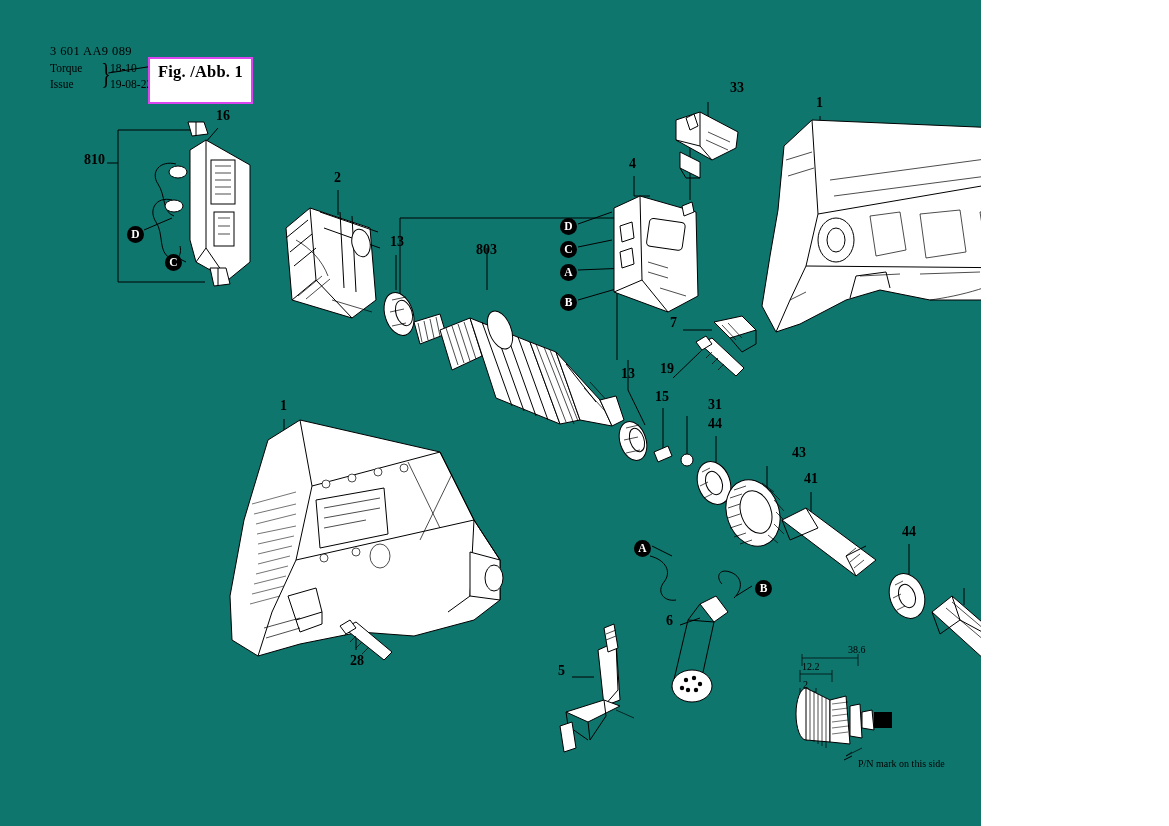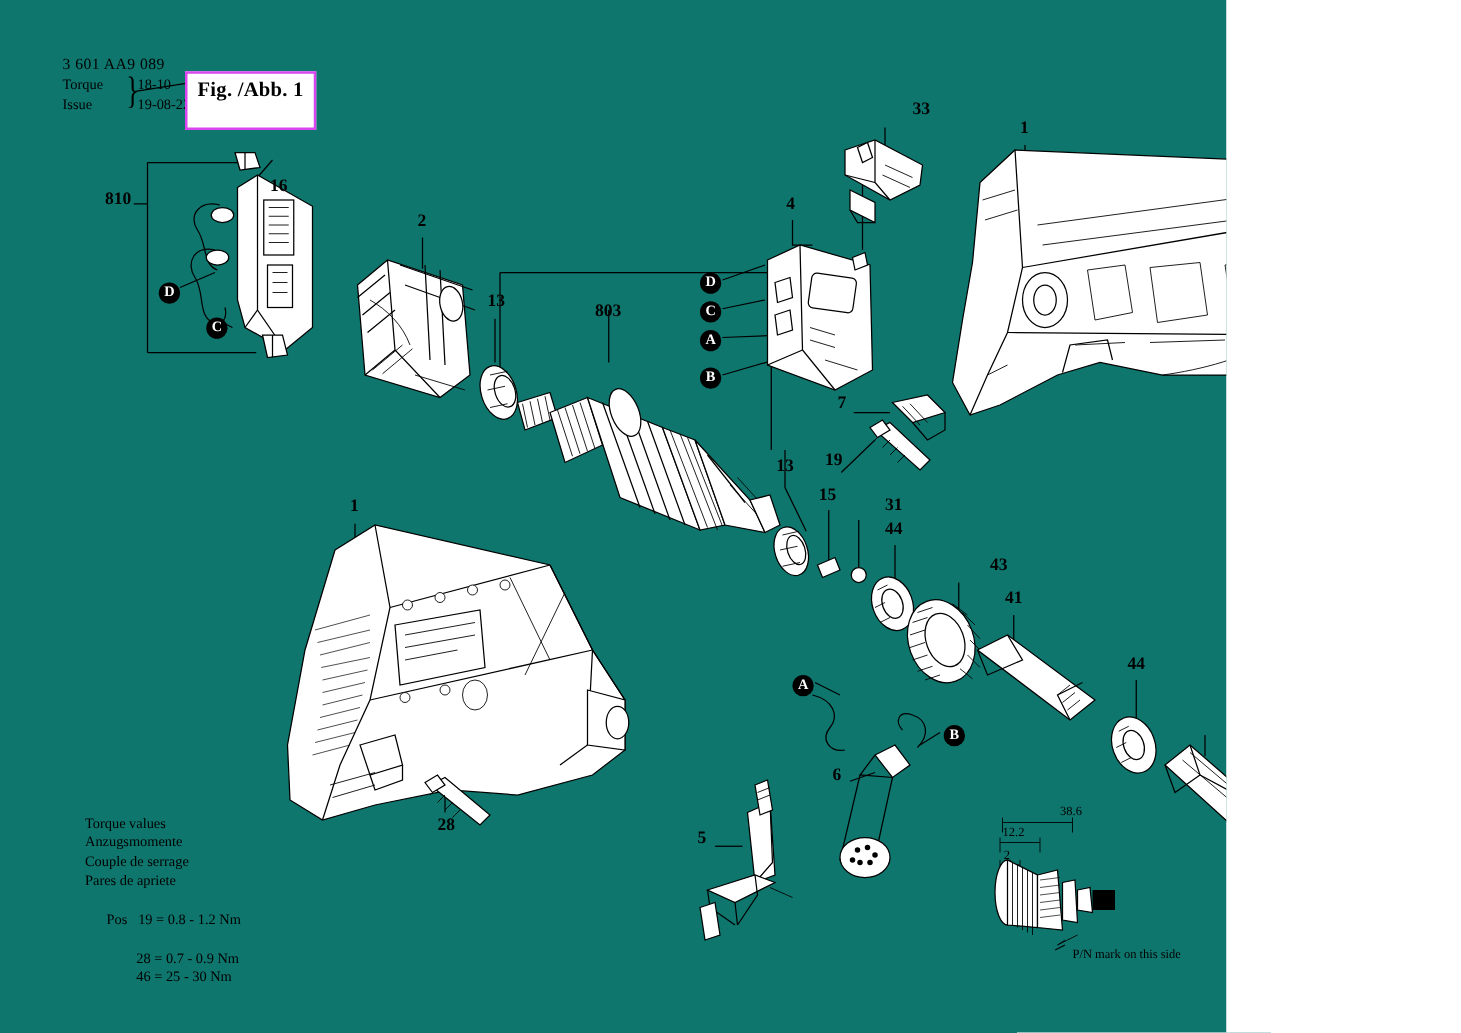--- a/index.html
+++ b/index.html
@@ -456,40 +456,29 @@
   </svg>
 
   <div class="abs hdr-partno">3 601 AA9 089</div>
   <div class="abs hdr-stand">Torque</div>
   <div class="abs hdr-issue">Issue</div>
   <div class="abs brace">}</div>
   <div class="abs hdr-date-struck">18-10</div>
   <div class="abs hdr-date2">19-08-22</div>
   <div class="abs fig-box">Fig. /Abb. 1</div>
 
-  <div class="abs torque">
-    <div>Torque values</div>
-    <div>Anzugsmomente</div>
-    <div>Couple de serrage</div>
-    <div>Pares de apriete</div>
-    <div class="pos-line">
-      <span>Pos</span>&nbsp;&nbsp;&nbsp;<span>19 = 0.8 - 1.2 Nm</span>
-    </div>
-    <div class="row-ind">28 = 0.7 - 0.9 Nm</div>
-    <div class="row-ind">46 =  25 - 30 Nm</div>
-  </div>
 
 
   <div class="abs lbl-small" style="left:848px; top:644px;">38.6</div>
   <div class="abs lbl-small" style="left:802px; top:661px;">12.2</div>
   <div class="abs lbl-small" style="left:803px; top:679px;">2</div>
   <div class="abs lbl-small" style="left:858px; top:758px;">P/N mark on this side</div>
 
   <div class="abs num" style="left:84px;  top:152px;">810</div>
-  <div class="abs num" style="left:216px; top:108px;margin-top:34px;">16</div>
+  <div class="abs num" style="left:216px; top:108px;">16</div>
   <div class="abs num" style="left:334px; top:170px;">2</div>
   <div class="abs num" style="left:390px; top:234px;">13</div>
   <div class="abs num" style="left:476px; top:242px;">803</div>
   <div class="abs num" style="left:621px; top:366px;">13</div>
   <div class="abs num" style="left:702px; top:80px;margin-left:28px;">33</div>
   <div class="abs num" style="left:629px; top:156px;">4</div>
   <div class="abs num" style="left:816px; top:95px;">1</div>
   <div class="abs num" style="left:670px; top:315px;">7</div>
   <div class="abs num" style="left:660px; top:361px;">19</div>
   <div class="abs num" style="left:655px; top:389px;">15</div>

